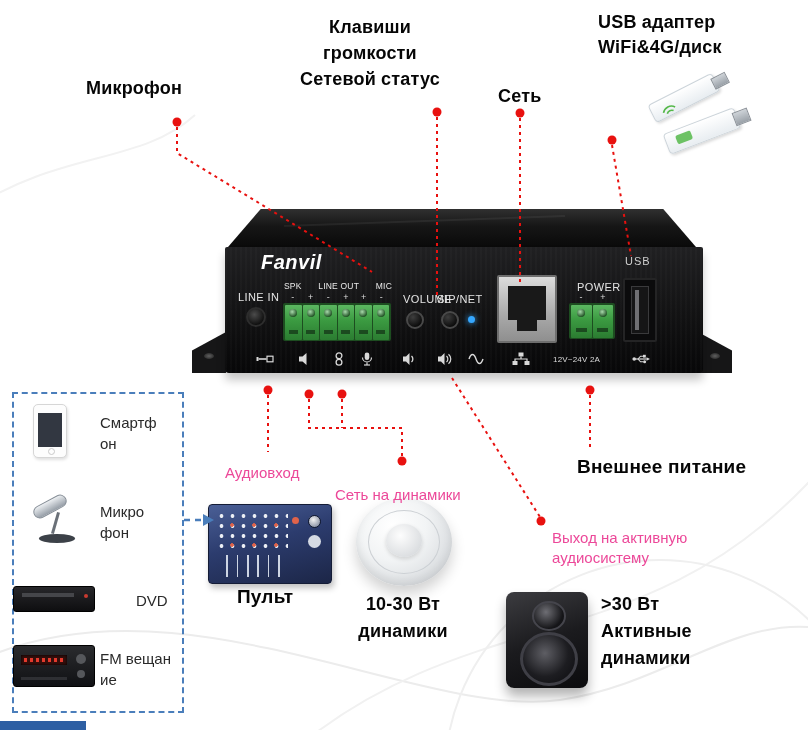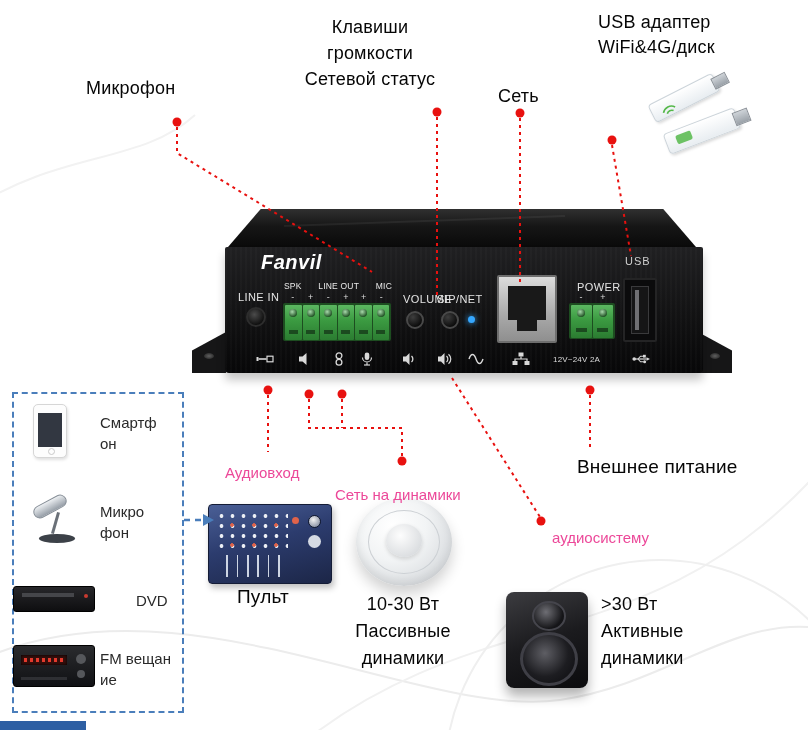--- a/index.html
+++ b/index.html
@@ -4,21 +4,21 @@
 <style>
   * { margin:0; padding:0; box-sizing:border-box; }
   html,body { background:#fff; }
   #stage {
     position:relative; width:808px; height:730px; overflow:hidden;
     background:#fff; font-family:"Liberation Sans", sans-serif; color:#111;
   }
   .abs { position:absolute; }
 
   
-  .cal  { position:absolute; font-weight:normal; font-size:18px; color:#060606; letter-spacing:.2px; }
+  .cal  { position:absolute; font-weight:bold; font-size:18px; color:#060606; letter-spacing:.2px; }
   .cal2 { position:absolute; font-size:15px; color:#ec4899; }
   #lbl-mic      { left:86px;  top:78px; }
   #lbl-volkeys  { left:278px; top:14px; width:184px; text-align:center; line-height:26px; }
   #lbl-net      { left:498px; top:86px; }
   #lbl-usb      { left:598px; top:10px; line-height:25px; }
   #lbl-audioin  { left:225px; top:464px; }
   #lbl-spkout   { left:335px; top:486px; }
   #lbl-activeout{ left:552px; top:528px; line-height:20px; }
   #lbl-extpower { left:577px; top:456px; font-size:19px; }
   #lbl-mixer    { left:237px; top:586px; font-size:19px; }
@@ -375,28 +375,28 @@
     <div>Сетевой статус</div>
   </div>
   <div id="lbl-net" class="cal">Сеть</div>
   <div id="lbl-usb" class="cal">
     <div>USB адаптер</div>
     <div>WiFi&amp;4G/диск</div>
   </div>
   <div id="lbl-audioin" class="cal2">Аудиовход</div>
   <div id="lbl-spkout" class="cal2">Сеть на динамики</div>
   <div id="lbl-activeout" class="cal2">
+    <div>Выход на активную</div>
     <div>аудиосистему</div>
   </div>
   <div id="lbl-extpower" class="cal">Внешнее питание</div>
 
   <div id="lbl-mixer" class="cal">Пульт</div>
   <div id="lbl-passive" class="cal">
     <div>10-30 Вт</div>
-    <div>Пассивные</div>
     <div>динамики</div>
   </div>
   <div id="lbl-active" class="cal">
     <div>&gt;30 Вт</div>
     <div>Активные</div>
     <div>динамики</div>
   </div>
 
   <div id="bluebar" class="abs"></div>
 </div>

